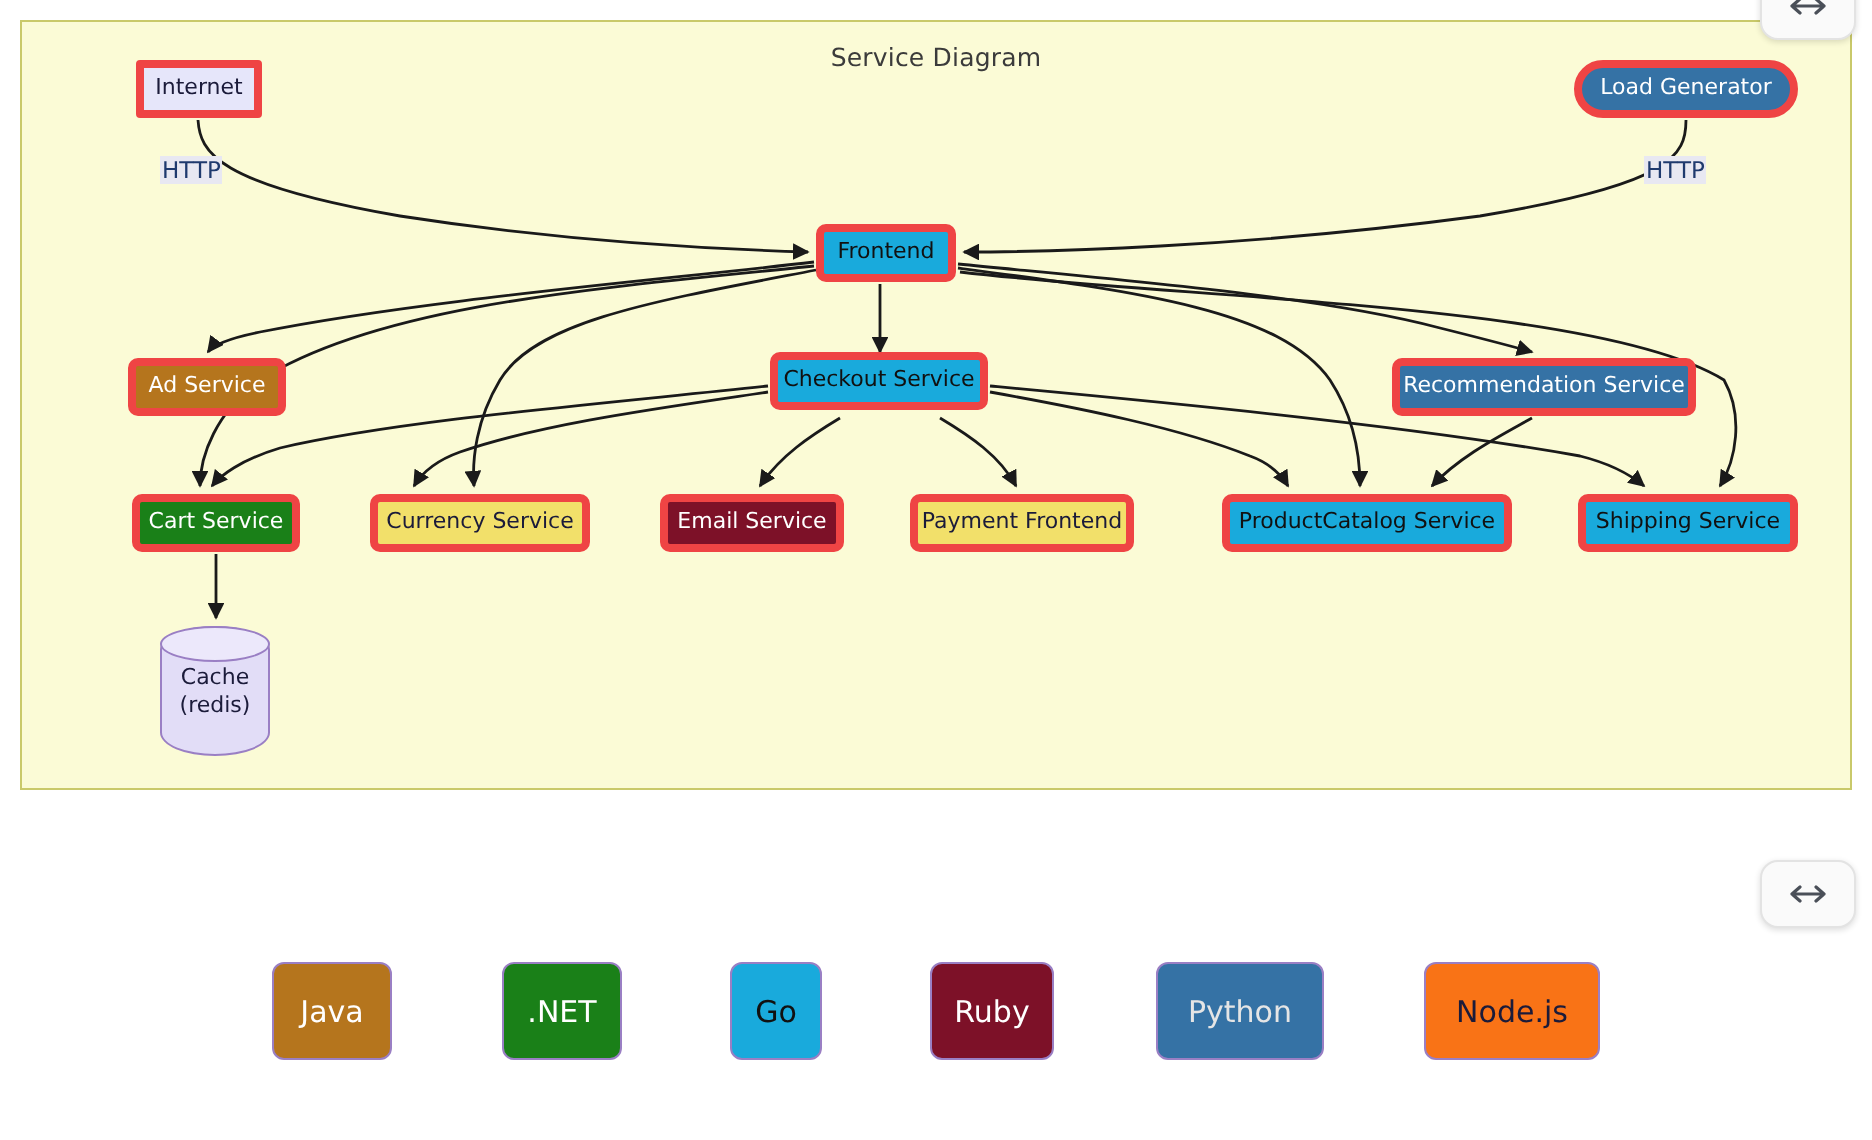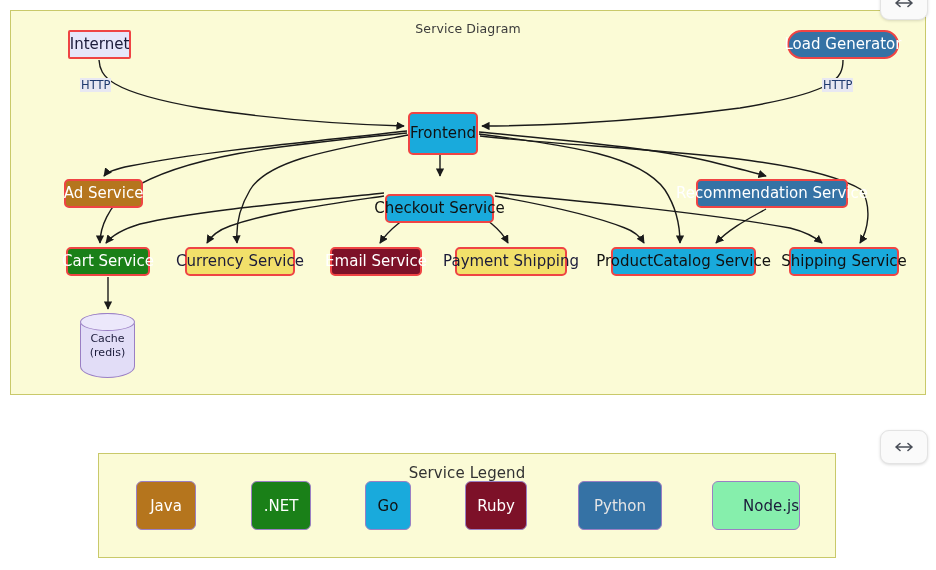--- a/index.html
+++ b/index.html
@@ -34,22 +34,22 @@
 
   
   #edges{position:absolute;left:0;top:0;width:936px;height:400px;pointer-events:none;}
 
   
   .node{
     position:absolute;
     box-sizing:border-box;
     display:flex;align-items:center;justify-content:center;
     border-radius:5px;
-    border:2px solid #ef4444;
-    font-size:15px;
+    border:4px solid #ef4444;
+    font-size:11px;
     white-space:nowrap;
     text-align:center;
     line-height:1.1;
   }
   .node.pill{border-radius:999px;}
   .node.square{border-radius:2px;}
 
   
   .cyl{
     position:absolute;
@@ -164,87 +164,84 @@
   </svg>
 
   <div class="node square" style="left:68px;top:30px;width:63px;height:29px;background:#e6e6fa;color:#1b1b3a;">
     <span>Internet</span>
   </div>
 
   <div class="node pill" style="left:787px;top:30px;width:112px;height:29px;background:#3572a5;color:#ffffff;">
     <span>Load Generator</span>
   </div>
 
-  <div class="node" style="left:408px;top:112px;width:70px;height:43px;background:#19aadc;color:#111111;">
+  <div class="node" style="left:408px;top:112px;width:70px;height:29px;background:#19aadc;color:#111111;">
     <span>Frontend</span>
   </div>
 
   <div class="node" style="left:64px;top:179px;width:79px;height:29px;background:#b5751d;color:#ffffff;">
     <span>Ad Service</span>
   </div>
 
-  <div class="node" style="left:385px;top:194px;width:109px;height:29px;background:#19aadc;color:#111111;">
+  <div class="node" style="left:385px;top:176px;width:109px;height:29px;background:#19aadc;color:#111111;">
     <span>Checkout Service</span>
   </div>
 
   <div class="node" style="left:696px;top:179px;width:152px;height:29px;background:#3572a5;color:#ffffff;text-align:center;">
     <span>Recommendation Service</span>
   </div>
 
   <div class="node" style="left:66px;top:247px;width:84px;height:29px;background:#1a8018;color:#ffffff;">
     <span>Cart Service</span>
   </div>
 
   <div class="node" style="left:185px;top:247px;width:110px;height:29px;background:#f2e06a;color:#1b1b3a;">
     <span>Currency Service</span>
   </div>
 
   <div class="node" style="left:330px;top:247px;width:92px;height:29px;background:#7d1128;color:#ffffff;">
     <span>Email Service</span>
   </div>
 
   <div class="node" style="left:455px;top:247px;width:112px;height:29px;background:#f2e06a;color:#1b1b3a;">
-    <span>Payment Shipping</span>
+    <span>Payment Frontend</span>
   </div>
 
   <div class="node" style="left:611px;top:247px;width:145px;height:29px;background:#19aadc;color:#111111;">
     <span>ProductCatalog Service</span>
   </div>
 
   <div class="node" style="left:789px;top:247px;width:110px;height:29px;background:#19aadc;color:#111111;">
     <span>Shipping Service</span>
   </div>
 
   <div class="cyl" style="left:80px;top:313px;width:55px;height:65px;">
     <span>Cache<br>(redis)</span>
   </div>
 
   <div class="edge-label" style="left:80px;top:78px;">HTTP</div>
   <div class="edge-label" style="left:822px;top:78px;">HTTP</div>
 
-  <div class="panel" id="legend-panel">
-    <div class="panel-title">Service Legend</div>
-  </div>
 
   <div class="legend-item" style="left:136px;width:60px;background:#b5751d;color:#ffffff;">
     <span>Java</span>
   </div>
   <div class="legend-item" style="left:251px;width:60px;background:#1a8018;color:#ffffff;">
     <span>.NET</span>
   </div>
   <div class="legend-item" style="left:365px;width:46px;background:#19aadc;color:#111111;">
     <span>Go</span>
   </div>
   <div class="legend-item" style="left:465px;width:62px;background:#7d1128;color:#ffffff;text-align:center;">
     <span>Ruby</span>
   </div>
   <div class="legend-item" style="left:578px;width:84px;background:#3572a5;color:#e5e5e5;">
     <span>Python</span>
   </div>
-  <div class="legend-item" style="left:712px;width:88px;background:#86efac;color:#1b1b3a;justify-content:flex-end;">
+  <div class="legend-item" style="left:712px;width:88px;background:#f97316;color:#1b1b3a;">
     <span>Node.js</span>
   </div>
 
   <div class="resize-btn" id="resize-top">
     <svg width="18" height="12" viewBox="0 0 18 12">
       <path d="M1 6 H17 M1 6 L5 2.5 M1 6 L5 9.5 M17 6 L13 2.5 M17 6 L13 9.5" stroke="#4a4f58" stroke-width="1.6" fill="none" stroke-linecap="round" stroke-linejoin="round"></path>
     </svg>
   </div>
 
   <div class="resize-btn" id="resize-legend">

